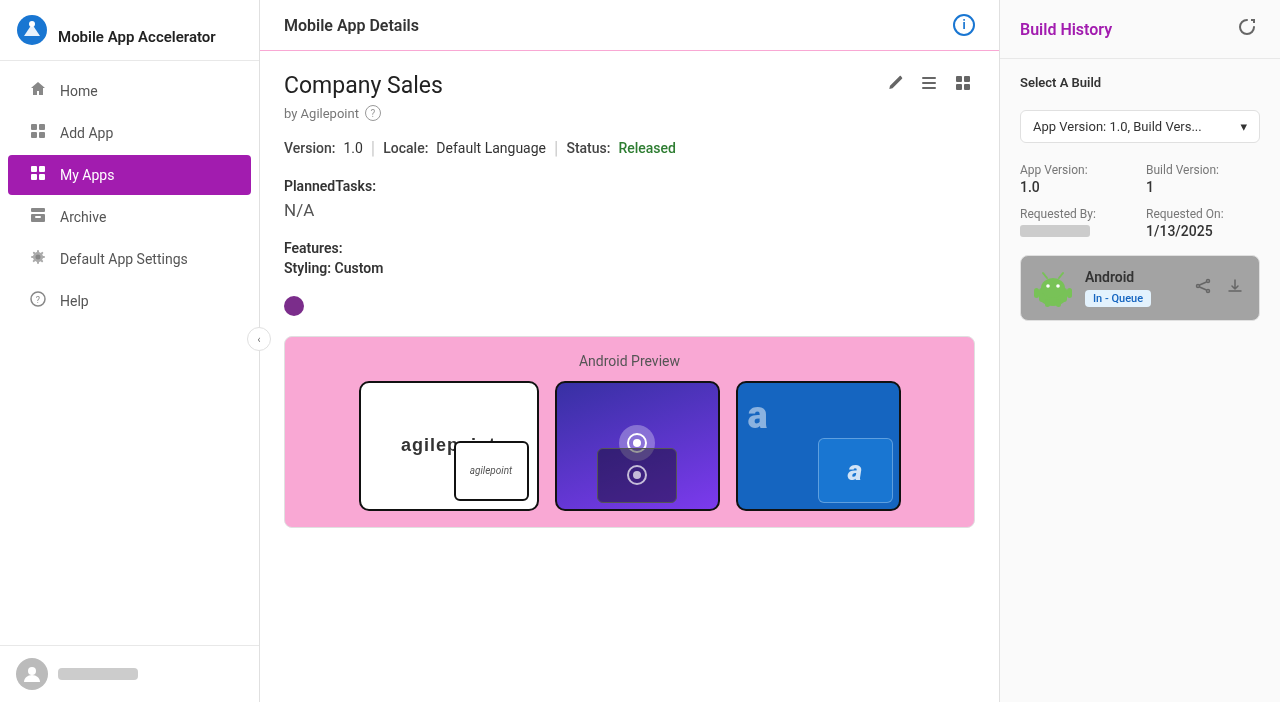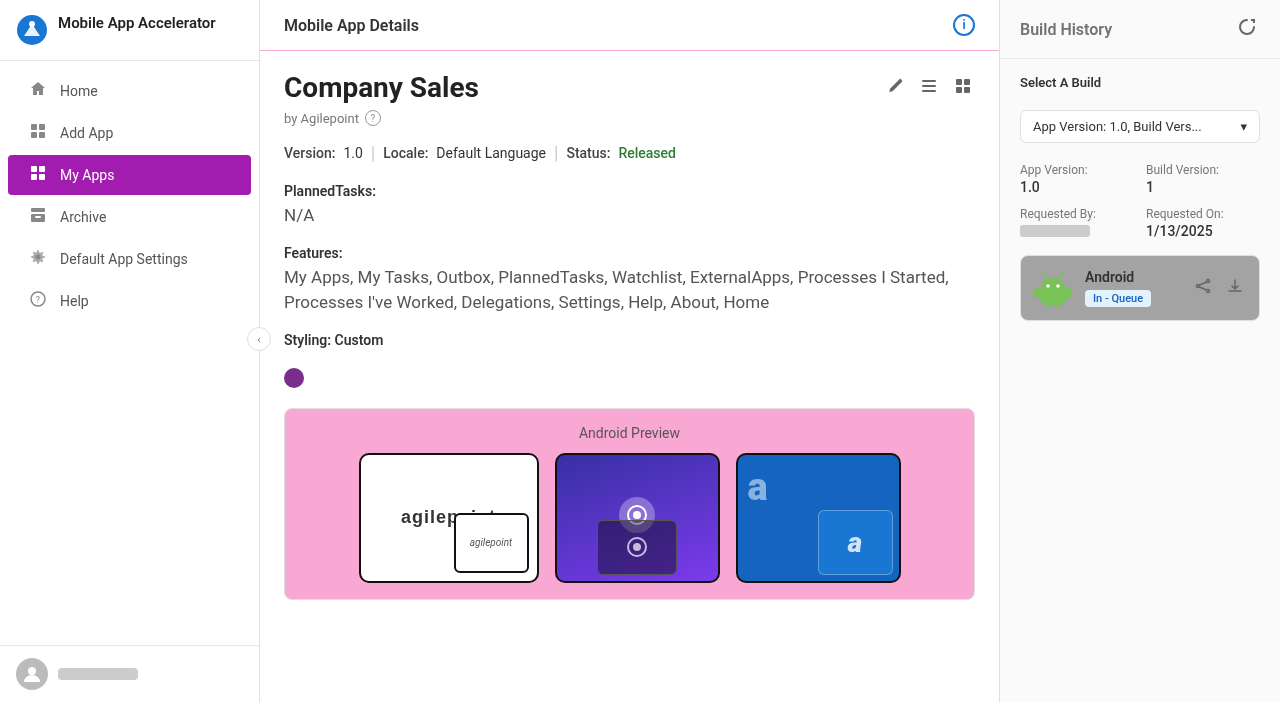--- a/index.html
+++ b/index.html
@@ -10,21 +10,21 @@
       width: 260px;
       min-width: 260px;
       background: #fff;
       display: flex;
       flex-direction: column;
       border-right: 1px solid #e0e0e0;
       position: relative;
     }
     #sidebar-header {
       display: flex;
-      align-items: flex-start;
+      align-items: flex-end;
       padding: 14px 16px;
       border-bottom: 1px solid #e8e8e8;
     }
     .logo-icon {
       width: 32px;
       height: 32px;
       margin-right: 10px;
       flex-shrink: 0;
     }
     .app-title {
@@ -143,22 +143,22 @@
     .app-detail-body {
       padding: 20px 24px;
     }
     .app-name-row {
       display: flex;
       align-items: center;
       justify-content: space-between;
       margin-bottom: 6px;
     }
     .app-name {
-      font-size: 28px;
-      font-weight: 700;
+      font-size: 23px;
+      font-weight: 400;
       color: #222;
     }
     .app-actions {
       display: flex;
       gap: 10px;
       align-items: center;
     }
     .action-icon-btn {
       background: none;
       border: none;
@@ -262,21 +262,21 @@
       display: flex;
       align-items: center;
       justify-content: space-between;
       padding: 14px 20px;
       border-bottom: 1px solid #e8e8e8;
       background: #fafafa;
     }
     .right-panel-title {
       font-size: 16px;
       font-weight: 600;
-      color: #737373;
+      color: #a21caf;
     }
     .refresh-icon {
       color: #666;
       cursor: pointer;
       font-size: 16px;
     }
     .right-panel-body {
       padding: 16px 20px;
     }
     .select-build-label {
@@ -507,21 +507,20 @@
           <span class="meta-value">Default Language</span>
           <span class="meta-sep">|</span>
           <span class="meta-label">Status:</span>
           <span class="status-released">Released</span>
         </div>
 
         <div class="section-label">PlannedTasks:</div>
         <div class="section-value">N/A</div>
 
         <div class="section-label">Features:</div>
-        <div class="section-value">My Apps, My Tasks, Outbox, PlannedTasks, Watchlist, ExternalApps, Processes I Started, Processes I've Worked, Delegations, Settings, Help, About, Home</div>
 
         <div class="styling-row">
           <span class="section-label" style="margin-bottom:0;"><span>Styling:</span> <span>Custom</span></span>
         </div>
         <div class="styling-row">
           <div class="color-dot" style="background: #7b2d8b;"></div>
         </div>
 
         <div class="preview-section">
           <div class="preview-label">Android Preview</div>

